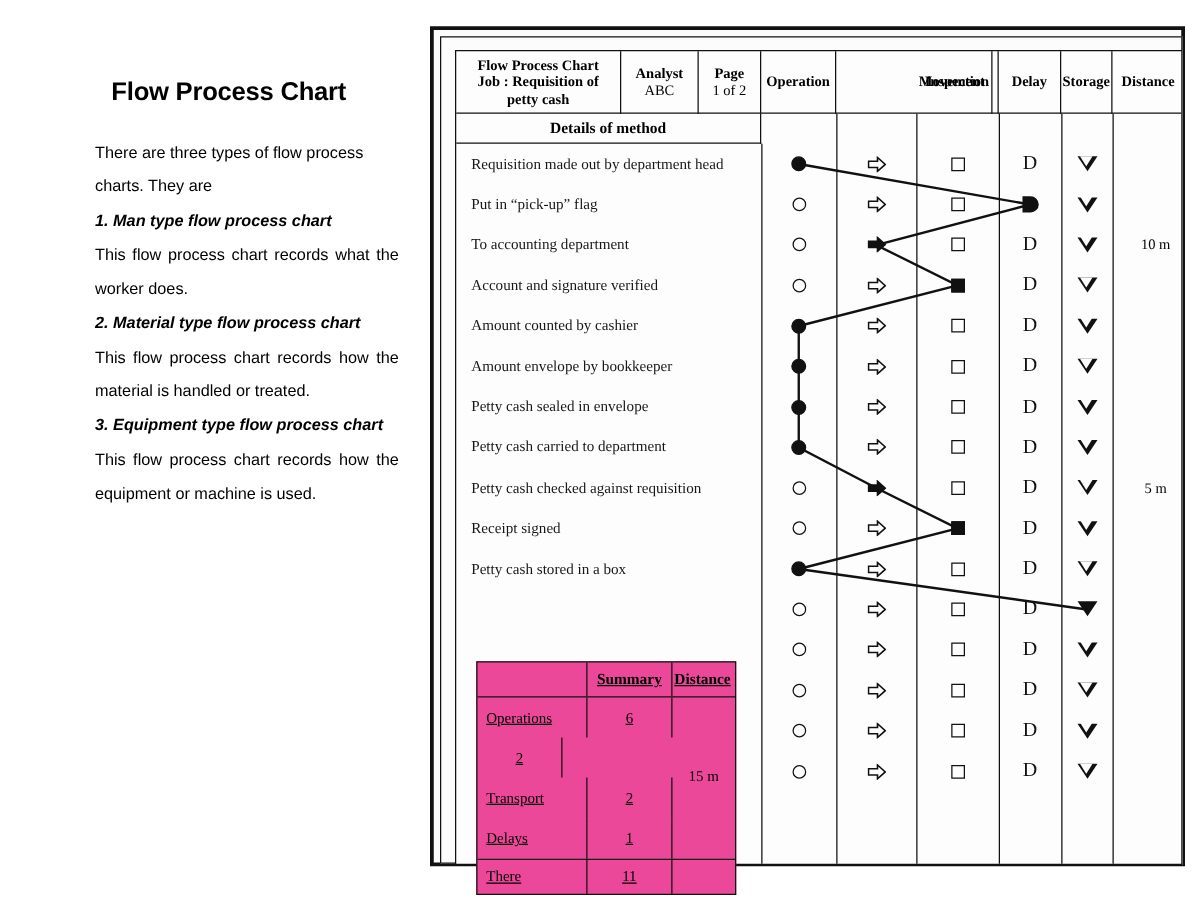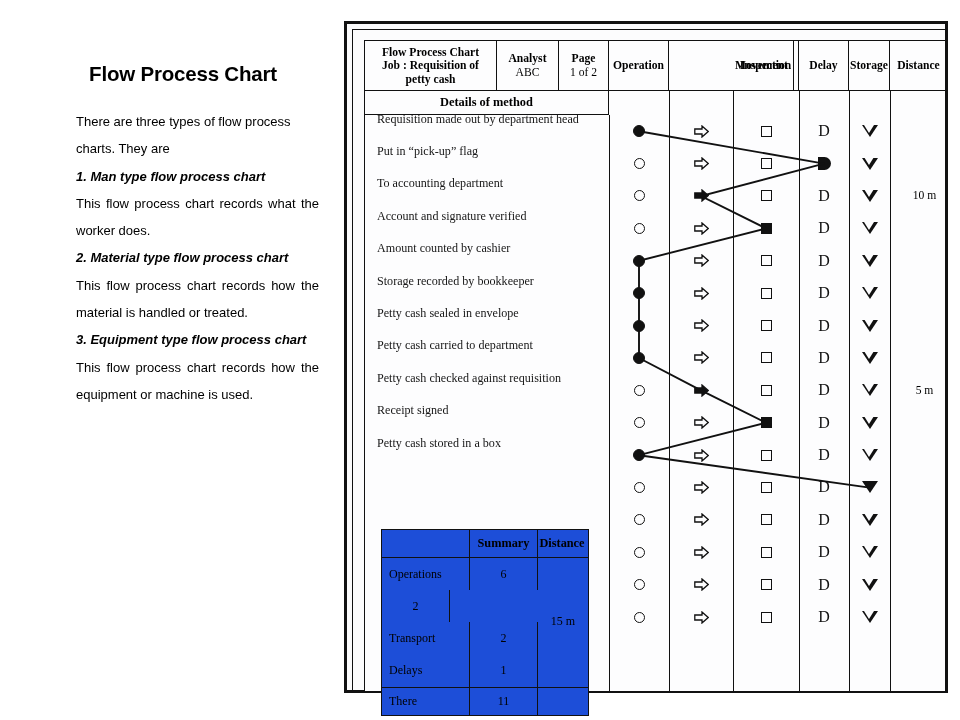--- a/index.html
+++ b/index.html
@@ -60,21 +60,21 @@
     border-bottom:1.6px solid #111;border-right:1.6px solid #111;box-sizing:border-box;
     display:flex;align-items:center;justify-content:center;
     font-family:"Liberation Serif", serif;font-weight:bold;font-size:12.4px;
   }
 
   
   .vrule{position:absolute;top:50px;bottom:0;width:0;border-left:1.6px solid #111;}
   .vrule.short{top:74px;}
 
   
-  .steps{position:absolute;left:0;top:62px;width:244px;}
+  .steps{position:absolute;left:0;top:74px;width:244px;}
   .step{
     height:32.4px;display:flex;align-items:center;
     font-family:"Liberation Serif", serif;font-size:12.1px;
     padding-left:12px;color:#161616;white-space:nowrap;
   }
 
   
   .symcol{position:absolute;top:74px;}
   .symcell{height:32.4px;display:flex;align-items:center;justify-content:center;}
 
@@ -101,22 +101,23 @@
   .distcol{position:absolute;top:74px;width:69px;}
   .distcell{height:32.4px;display:flex;align-items:center;justify-content:center;
     font-family:"Liberation Serif", serif;font-size:11.6px;}
 
   
   .flow{position:absolute;left:0;top:0;width:582px;height:652px;pointer-events:none;}
 
   
   .summary{
     position:absolute;left:16px;top:488px;width:208px;
-    border:1.7px solid #111;box-sizing:border-box;background:#1d4ed8;
+    border:1.7px solid #111;box-sizing:border-box;background:#ec4899;
     font-family:"Liberation Serif", serif;
+    text-decoration:underline;
   }
   .sumrow{display:flex;height:32.2px;}
   .sumrow.head{height:27px;border-bottom:1.7px solid #111;}
   .sumrow.total{border-top:1.7px solid #111;height:27px;}
   .sumcell{display:flex;align-items:center;box-sizing:border-box;font-size:12px;}
   .sumcell.c0{width:88px;padding-left:7px;border-right:1.7px solid #111;}
   .sumcell.c1{width:68px;justify-content:center;border-right:1.7px solid #111;}
   .sumcell.c2{width:48px;justify-content:center;}
   .sumrow.head .sumcell{font-weight:bold;justify-content:center;font-size:12.3px;}
   .sumrow.head .sumcell.c0{justify-content:center;}
@@ -179,21 +180,21 @@
           <div class="vrule" style="left:434px;"></div>
           <div class="vrule" style="left:484px;"></div>
           <div class="vrule" style="left:525px;"></div>
 
           <div class="steps" id="steps">
               <div class="step">Requisition made out by department head</div>
               <div class="step">Put in “pick-up” flag</div>
               <div class="step">To accounting department</div>
               <div class="step">Account and signature verified</div>
               <div class="step">Amount counted by cashier</div>
-              <div class="step">Storage recorded by bookkeeper</div>
+              <div class="step">Amount envelope by bookkeeper</div>
               <div class="step">Petty cash sealed in envelope</div>
               <div class="step">Petty cash carried to department</div>
               <div class="step">Petty cash checked against requisition</div>
               <div class="step">Receipt signed</div>
               <div class="step">Petty cash stored in a box</div>
               <div class="step"></div>
               <div class="step"></div>
               <div class="step"></div>
               <div class="step"></div>
             </div>

